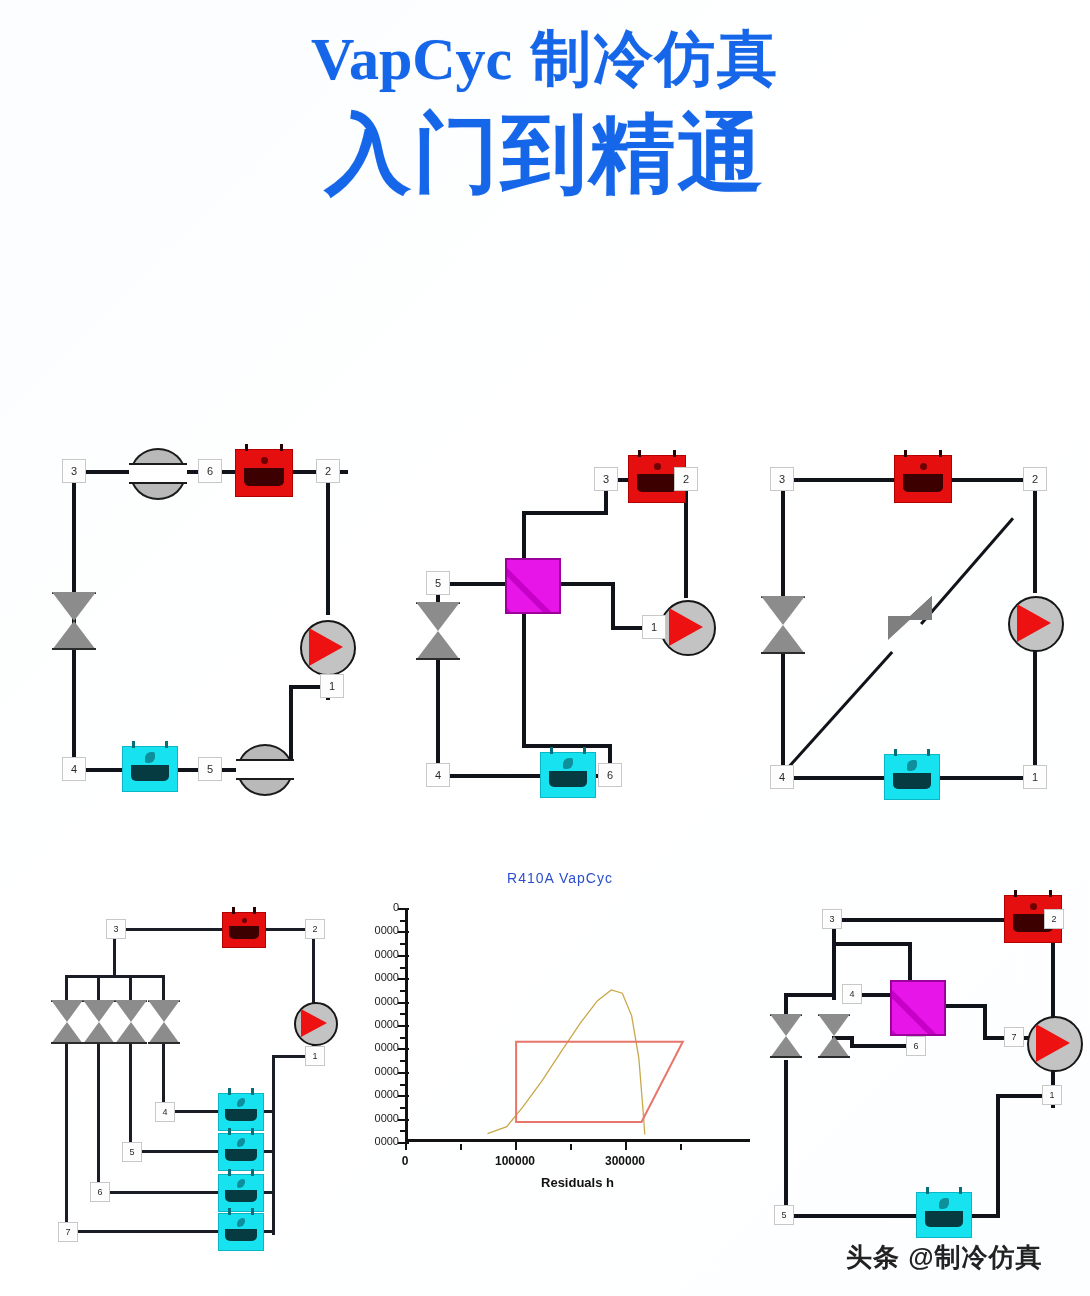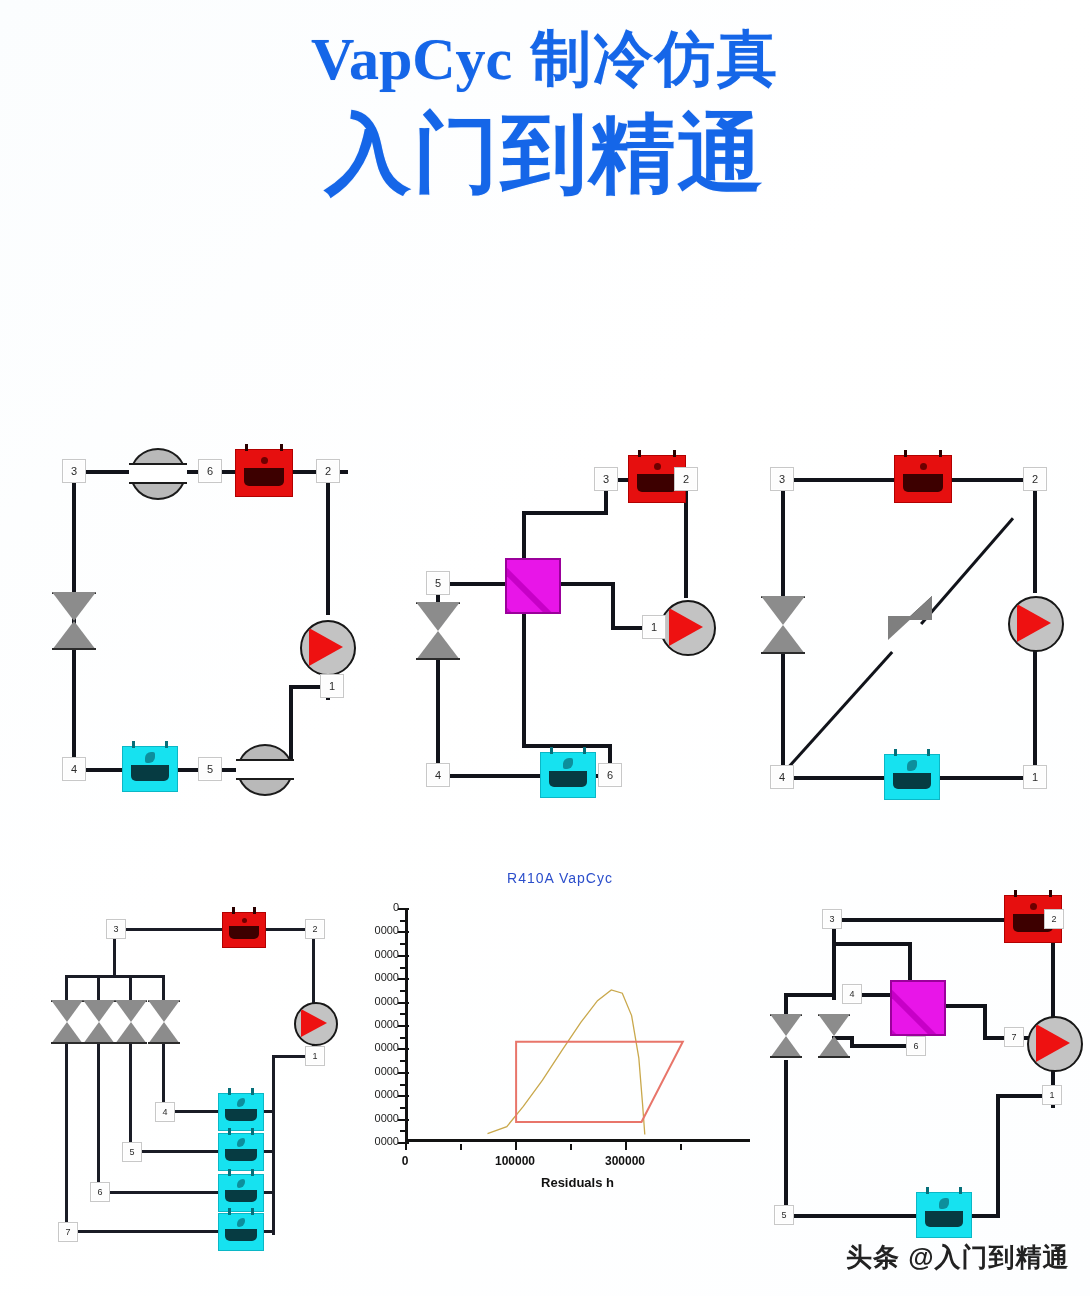--- a/index.html
+++ b/index.html
@@ -539,15 +539,15 @@
       <svg class="chart-svg" viewBox="0 0 330 234" preserveAspectRatio="none">
         <polyline id="dome-path" fill="none" stroke="#c9a84c" stroke-width="1.3" points="82.5,225.6 101.8,218.6 118.3,198.4 137.5,172.2 156.8,142.7 176.0,114.2 192.5,92.7 206.3,81.9 217.3,85.2 226.6,107.6 233.8,149.8 237.6,196.6 239.8,226.5"></polyline>
         <polygon id="cycle-path" fill="none" stroke="#e8756a" stroke-width="2" points="111.1,213.9 111.1,133.8 236.5,133.8 277.8,133.8 236.5,213.9 111.1,213.9"></polygon>
       </svg>
 
       <div class="xaxis-title">Residuals h</div>
     </div>
   </div>
 
 
-  <div class="watermark">头条 @入门到精通</div>
+  <div class="watermark">头条 @制冷仿真</div>
 
 </div>
 
 </body></html>

